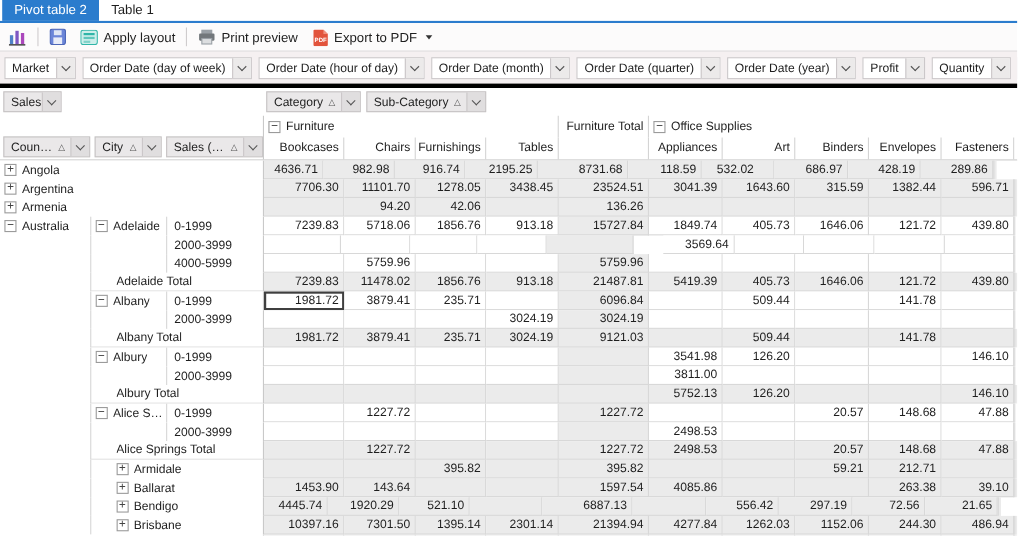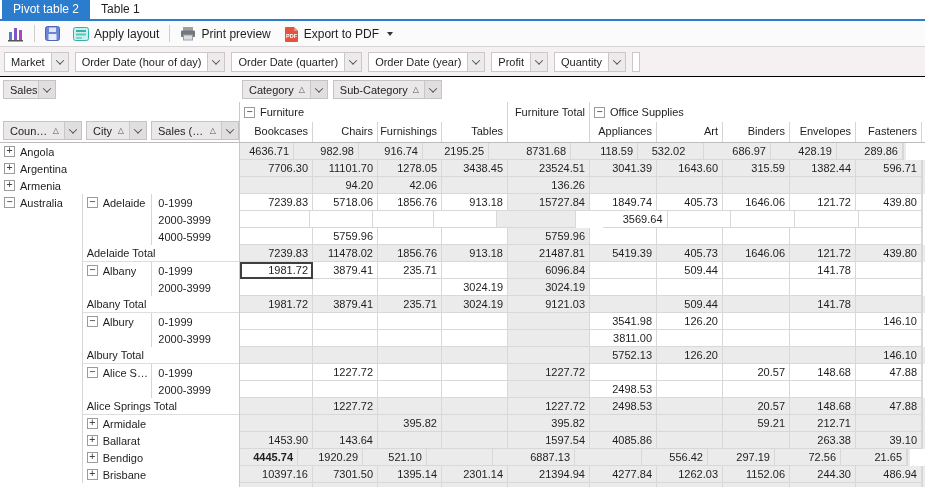--- a/index.html
+++ b/index.html
@@ -14,21 +14,21 @@
 
   
   .toolbar{height:25px;display:flex;align-items:center;gap:7px;padding:0 5px;
            background:#fcfbfb;border-bottom:1px solid #d8d4d6;}
   .tbsep{width:1px;height:17px;background:#cfcccd;}
   .tbbtn{display:flex;align-items:center;gap:5px;font-size:12px;padding:1px 3px;white-space:nowrap;}
   .caret{width:0;height:0;border-left:3.5px solid transparent;border-right:3.5px solid transparent;
          border-top:4px solid #333;margin-left:3px;}
 
   
-  .filterbar{height:29px;background:#f5f0f1;border-bottom:1px solid #000000;
+  .filterbar{height:29px;background:#f5f0f1;border-bottom:4px solid #000000;
              display:flex;align-items:center;gap:6px;padding:0 4px;overflow:hidden;}
   .fchip{display:flex;align-items:center;background:#fff;border:1px solid #cbc7c9;height:18px;
          padding-left:6px;white-space:nowrap;}
   .dropbtn{margin-left:6px;width:16px;height:100%;background:#eceaea;border-left:1px solid #cbc7c9;
            display:flex;align-items:center;justify-content:center;flex-shrink:0;}
   .chev{width:5px;height:5px;border-right:1.4px solid #555;border-bottom:1.4px solid #555;
         transform:rotate(45deg) translate(-1px,-1px);}
 
   
   .fieldsrow{height:25px;background:#fff;position:relative;}
@@ -56,21 +56,21 @@
 
   
   .pbody{background:#fff;}
   .prow{display:flex;height:17px;box-sizing:border-box;}
   .rh{width:240px;flex-shrink:0;display:flex;background:#fff;border-right:1px solid #c9c9c9;box-sizing:border-box;}
   .rc{box-sizing:border-box;display:flex;align-items:center;overflow:hidden;white-space:nowrap;}
   .rc .txt{overflow:hidden;text-overflow:ellipsis;}
   .rc.country{width:82px;padding-left:4px;}
   .rc.city{width:70px;padding-left:4px;}
   .rc.range{width:88px;padding-left:6px;}
-  .rc.span2{width:158px;padding-left:4px;}
+  .rc.span2{width:158px;padding-left:23px;}
   .bl{border-left:1px solid #d6d6d6;}
   .bb{border-bottom:1px solid #dedede;}
   .vc{box-sizing:border-box;text-align:right;padding:2px 4px 0 0;border-right:1px solid #d8d8d8;
       border-bottom:1px solid #d8d8d8;background:#fff;overflow:hidden;white-space:nowrap;}
   .prow.total .vc{background:#ebebeb;}
   .vc.ftcol{background:#ebebeb;}
   .vc.sel{outline:2px solid #3f3f3f;outline-offset:-2px;}
   .vsliver{width:3px;box-sizing:border-box;border-left:1px solid #d8d8d8;background:#fff;}
   .prow.total .vsliver{background:#ebebeb;}
   .prow.partial{height:4px;}
@@ -138,21 +138,33 @@
   </div>
 
   <div class="filterbar" id="filterbar">
       <div class="fchip">
         <span>Market</span>
         <span class="dropbtn">
           <span class="chev"></span>
         </span>
       </div>
       <div class="fchip">
+        <span>Order Date (day of week)</span>
+        <span class="dropbtn">
+          <span class="chev"></span>
+        </span>
+      </div>
+      <div class="fchip">
         <span>Order Date (hour of day)</span>
+        <span class="dropbtn">
+          <span class="chev"></span>
+        </span>
+      </div>
+      <div class="fchip">
+        <span>Order Date (month)</span>
         <span class="dropbtn">
           <span class="chev"></span>
         </span>
       </div>
       <div class="fchip">
         <span>Order Date (quarter)</span>
         <span class="dropbtn">
           <span class="chev"></span>
         </span>
       </div>
@@ -628,21 +640,21 @@
         <div class="vsliver"></div>
       </div>
       <div class="prow total">
         <div class="rh">
           <div class="rc country"></div>
           <div class="rc span2 bl">
             <span class="xg">+</span>
             <span class="txt">Bendigo</span>
           </div>
         </div>
-        <div class="vc" style="width: 58px; font-weight: bold;">4445.74</div>
+        <div class="vc" style="width: 58px;">4445.74</div>
         <div class="vc" style="width: 65px;">1920.29</div>
         <div class="vc" style="width: 64px;">521.10</div>
         <div class="vc" style="width: 66px;"></div>
         <div class="vc ftcol" style="width: 82px;">6887.13</div>
         <div class="vc" style="width: 67px;"></div>
         <div class="vc" style="width: 66px;">556.42</div>
         <div class="vc" style="width: 67px;">297.19</div>
         <div class="vc" style="width: 66px;">72.56</div>
         <div class="vc" style="width: 66px;">21.65</div>
         <div class="vsliver"></div>

